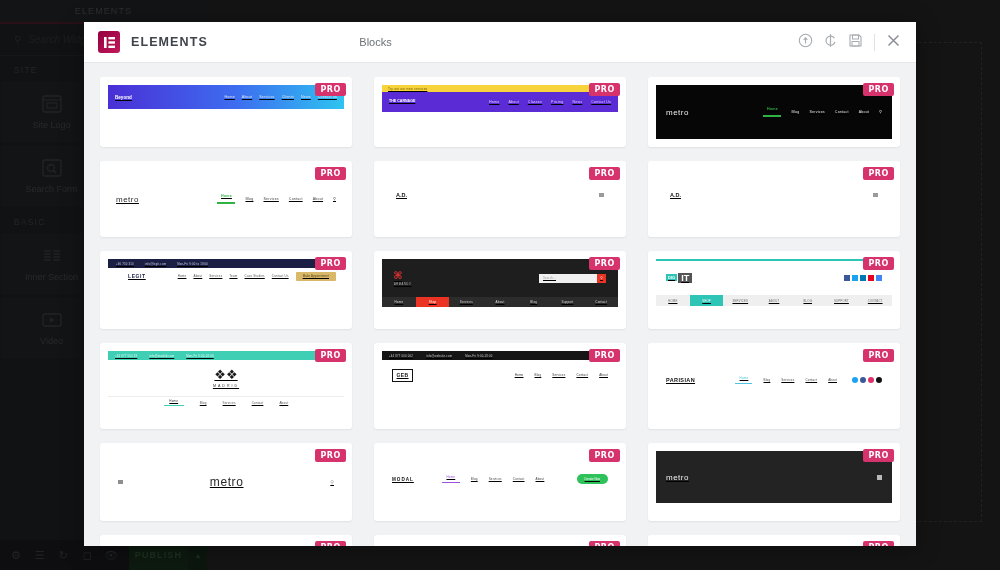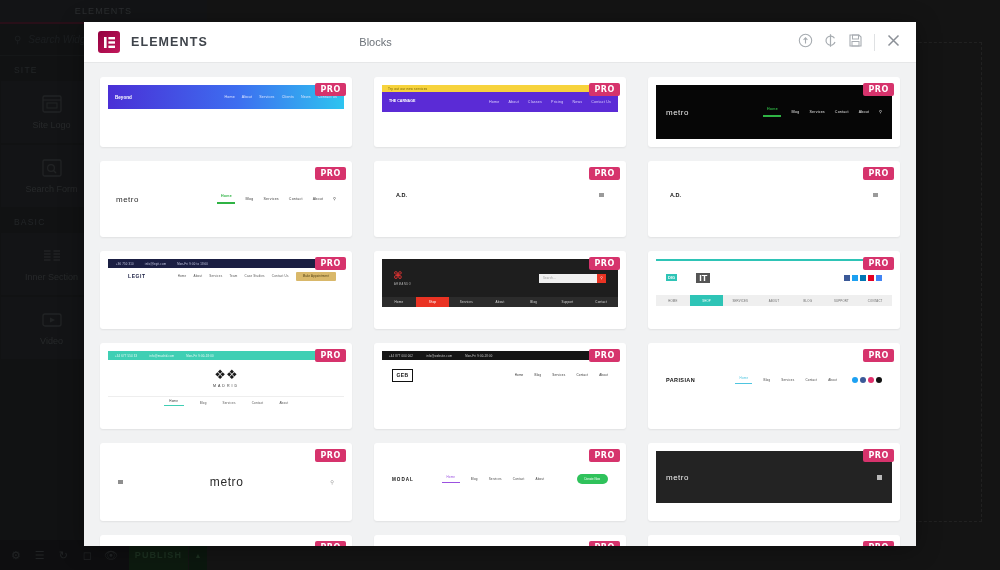--- a/index.html
+++ b/index.html
@@ -143,21 +143,21 @@
     box-shadow: 0 1px 2px rgba(0,0,0,.07);
     padding: 8px;
     overflow: hidden;
   }
   .pro-badge {
     position: absolute; top: 6px; right: 6px; z-index: 5;
     background: #d6336c; color: #fff; font-size: 8px; font-weight: bold;
     letter-spacing: .6px; padding: 2px 5px; border-radius: 2px;
     font-family: "DejaVu Sans", sans-serif;
   }
-  .thumb { width: 100%; position: relative; overflow: hidden; }
+  .thumb { width: 100%; position: relative; overflow: hidden; text-decoration: underline; }
 
   
   .mini-nav { display: flex; align-items: center; gap: 6px; }
   .mn { font-size: 3.6px; letter-spacing: .2px; white-space: nowrap; }
   .dot { width: 6px; height: 6px; border-radius: 50%; display:inline-block; }
   .sqr { width: 6px; height: 6px; display:inline-block; }
 </style>
 </head>
 <body>
 
@@ -459,21 +459,21 @@
                 </span>
             </div>
           </div>
         </div>
 
         <div class="card">
           <span class="pro-badge">PRO</span>
           <div class="thumb" style="height:60px;background:#fff;">
             <div style="height:2px;background:#2ec4b6;"></div>
             <div style="height:34px;display:flex;align-items:center;padding:0 10px;">
-              <span style="display:flex;align-items:center;gap:19px;">
+              <span style="display:flex;align-items:center;gap:1px;">
                 <span style="background:#2ec4b6;color:#fff;font-size:4px;font-weight:bold;padding:1px 2px;">DIG</span>
                 <span style="background:#555;color:#fff;font-size:9px;font-weight:bold;padding:0 3px;line-height:1.2;">IT</span>
               </span>
               <span style="margin-left:auto;display:flex;gap:2px;">
                 <i class="sqr" style="background:#3b5998;"></i>
                   <i class="sqr" style="background:#1da1f2;"></i>
                 <i class="sqr" style="background:#0077b5;"></i>
                   <i class="sqr" style="background:#e60023;"></i>
                 <i class="sqr" style="background:#4285f4;"></i>
               </span>

